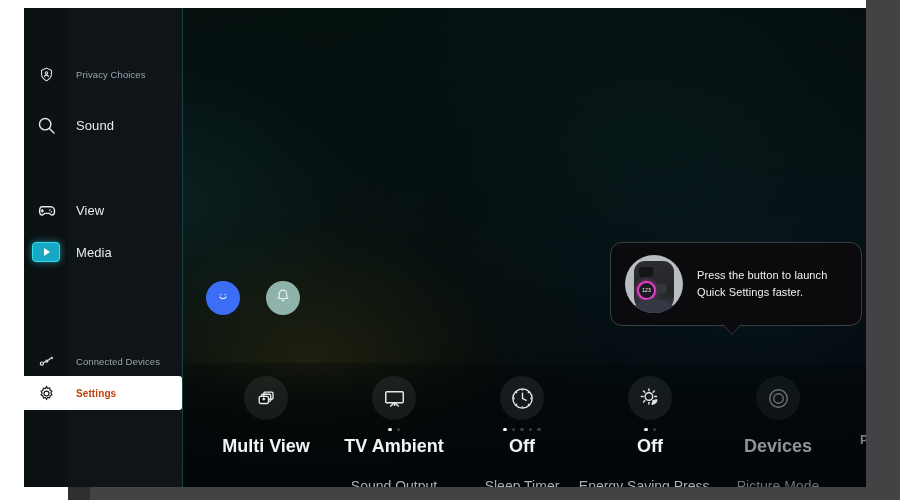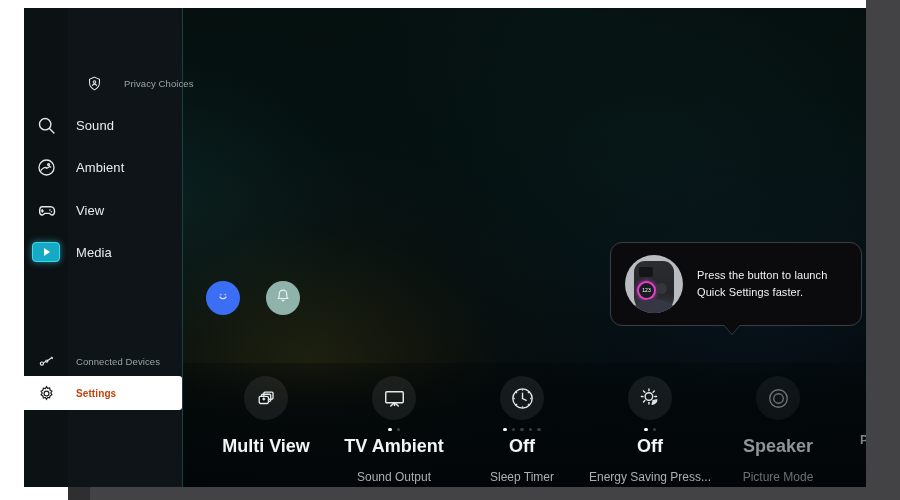--- a/index.html
+++ b/index.html
@@ -287,23 +287,23 @@
   }
   .dot.active { background: #ffffff; }
   .quick-value {
     font-size: 18px;
     color: #f2f5f6;
     font-weight: bold;
     margin-top: 2px;
     white-space: nowrap;
   }
   .quick-caption {
-    font-size: 12px;
+    font-size: 14px;
     color: #a9b0b4;
-    margin-top: 13px;
+    margin-top: 21px;
     white-space: nowrap;
   }
   .quick-partial {
     position: absolute;
     left: 836px; top: 57px;
     font-size: 12.5px;
     color: #7e858a;
     font-weight: bold;
     overflow: hidden;
     width: 8px;
@@ -325,52 +325,41 @@
   <div class="screen">
     <div class="screen-bg"></div>
     <div class="screen-vignette"></div>
     <div class="bottom-strip"></div>
 
     <div class="icon-rail"></div>
     <div class="label-panel"></div>
 
     <div class="menu">
 
-      <div class="menu-item small" style="top:58px;margin-left:48px;">
+      <div class="menu-item small" style="top:49px;">
         <span class="menu-icon">
           <svg width="17" height="17" viewBox="0 0 24 24" stroke-width="1.5">
             <path d="M12 3l7 3v5c0 4.5-3 8-7 10-4-2-7-5.5-7-10V6z"></path>
             <circle cx="12" cy="10" r="1.8"></circle>
             <path d="M9.2 15.5c0-1.6 1.3-2.6 2.8-2.6s2.8 1 2.8 2.6"></path>
           </svg>
         </span>
         <span class="menu-label">Privacy Choices</span>
       </div>
 
       <div class="menu-item" style="top:100px;">
         <span class="menu-icon">
           <svg width="21" height="21" viewBox="0 0 24 24" stroke-width="1.6">
             <circle cx="10.5" cy="10.5" r="6.5"></circle>
             <line x1="15.4" y1="15.4" x2="20.5" y2="20.5" stroke-linecap="round"></line>
           </svg>
         </span>
         <span class="menu-label">Sound</span>
       </div>
 
-      <div class="menu-item" style="top:142px;">
-        <span class="menu-icon">
-          <svg width="21" height="21" viewBox="0 0 24 24" stroke-width="1.5">
-            <circle cx="12" cy="12" r="8.6"></circle>
-            <path d="M5.4 15.6c2.3-3.4 5-4.6 7.4-2.6"></path>
-            <path d="M12.8 13c1.4-2.1 3.1-2.4 4.6-1.2"></path>
-            <circle cx="14.4" cy="8.6" r="1.1"></circle>
-          </svg>
-        </span>
-        <span class="menu-label">Ambient</span>
-      </div>
 
       <div class="menu-item" style="top:185px;">
         <span class="menu-icon">
           <svg width="23" height="23" viewBox="0 0 24 24" stroke-width="1.5">
             <path d="M7.6 8h8.8c2.3 0 4 2.2 4 4.8s-1.1 3.9-2.7 3.9c-1.3 0-1.9-.9-2.6-1.7h-5c-.7.8-1.3 1.7-2.6 1.7-1.6 0-2.7-1.3-2.7-3.9S5.3 8 7.6 8z"></path>
             <line x1="7.6" y1="11.3" x2="7.6" y2="13.5" stroke-linecap="round"></line>
             <line x1="6.5" y1="12.4" x2="8.7" y2="12.4" stroke-linecap="round"></line>
             <circle cx="15.6" cy="11.6" r=".85" fill="#e3e8ea" stroke="none"></circle>
             <circle cx="17.2" cy="13.3" r=".85" fill="#e3e8ea" stroke="none"></circle>
           </svg>
@@ -530,21 +519,21 @@
       </div>
 
       <div class="quick-item dim" style="left:690px;">
         <div class="quick-icon">
           <svg width="25" height="25" viewBox="0 0 24 24" stroke-width="1.3">
             <circle cx="12" cy="12" r="8.4"></circle>
             <circle cx="12" cy="12" r="4.6"></circle>
           </svg>
         </div>
         <div class="dots"></div>
-        <div class="quick-value">Speaker</div>
+        <div class="quick-value">Devices</div>
         <div class="quick-caption">Picture Mode</div>
       </div>
 
       <div class="quick-partial">P</div>
     </div>
 
   </div>
 </div>
 
 </body></html>

